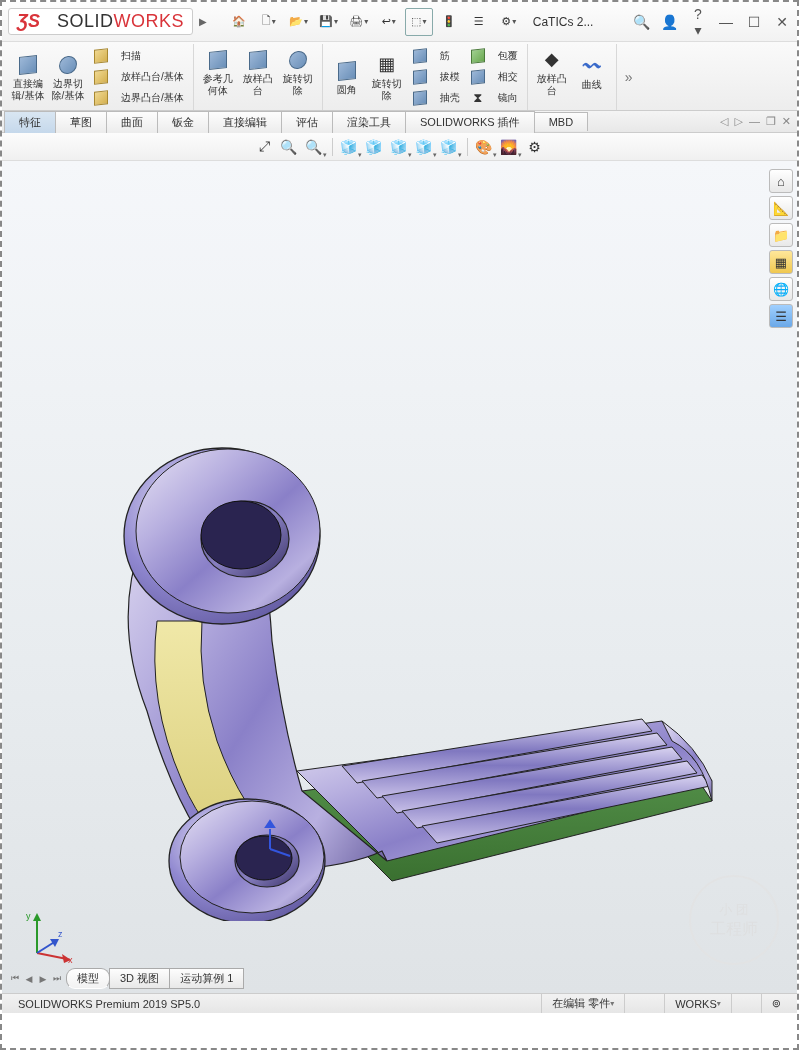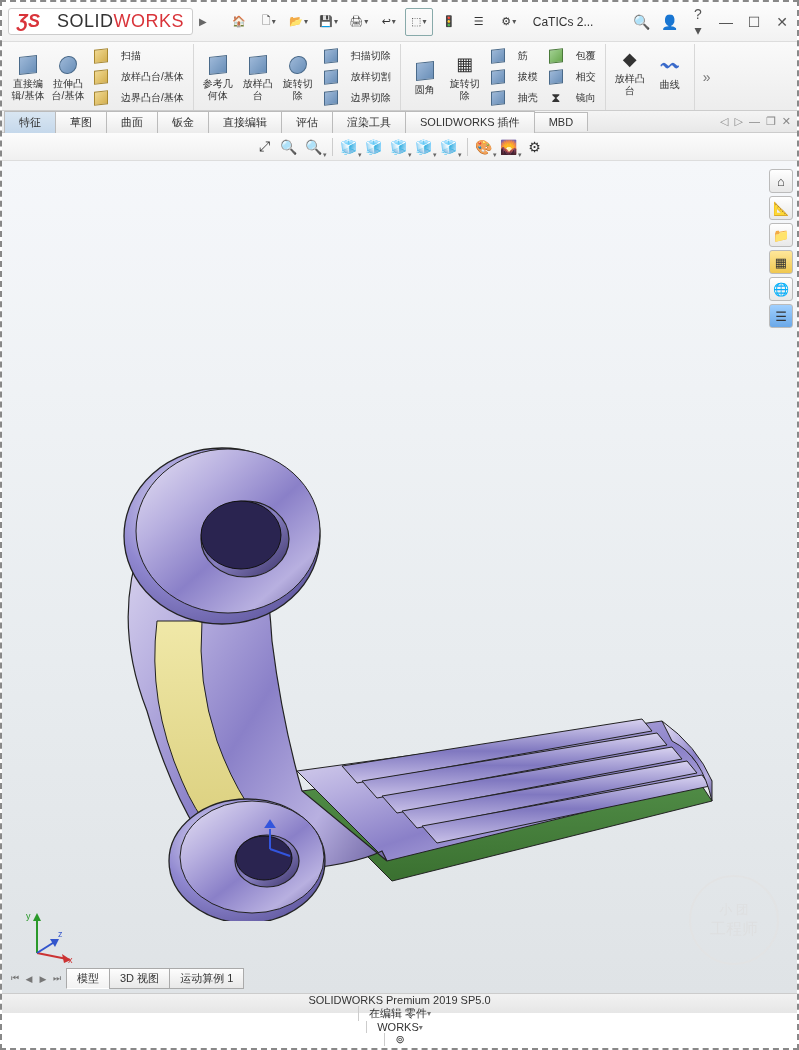--- a/index.html
+++ b/index.html
@@ -47,26 +47,26 @@
 
 .viewport { position: relative; background: linear-gradient(#f5f7fa, #e8ecef 60%, #dfe3e6); height: 832px; }
 .sidetools { position: absolute; right: 4px; top: 8px; display: flex; flex-direction: column; gap: 3px; }
 .sidetools .st { width: 24px; height: 24px; background: linear-gradient(#fff,#e8e8e8); border: 1px solid #bbb; border-radius: 3px; display: flex; align-items: center; justify-content: center; font-size: 13px; }
 .triad { position: absolute; left: 20px; bottom: 28px; width: 60px; height: 60px; }
 .watermark { position: absolute; right: 18px; bottom: 28px; width: 90px; height: 90px; border: 2px solid #e3e3e3; border-radius: 50%; display: flex; flex-direction: column; align-items: center; justify-content: center; color: #ddd; font-size: 13px; opacity: 0.7; }
 
 
 .btabs { position: absolute; left: 6px; bottom: 4px; display: flex; }
 .btab { padding: 2px 10px; border: 1px solid #aaa; background: linear-gradient(#fdfdfd,#e8e8e8); font-size: 11px; margin-right: -1px; }
-.btab.active { background: linear-gradient(#fff,#f2f2f2); border-bottom-color: #fff; }
+.btab.active { background: linear-gradient(#fff,#f2f2f2); border-bottom-color: #fff; border-radius: 9px; }
 .scrollctl { display: flex; align-items: center; margin-right: 2px; }
 .scrollctl span { width: 14px; text-align: center; color: #777; font-size: 9px; }
 
 
-.statusbar { height: 20px; background: linear-gradient(#f2f2f2,#e6e6e6); border-top: 1px solid #ccc; display: flex; align-items: center; font-size: 11px; padding: 0 6px; flex-direction: column; }
+.statusbar { height: 20px; background: linear-gradient(#f2f2f2,#e6e6e6); border-top: 1px solid #ccc; display: flex; align-items: flex-start; font-size: 11px; padding: 0 6px; }
 .statusbar .cell { padding: 0 10px; border-left: 1px solid #ccc; height: 100%; display: flex; align-items: center; }
 .statusbar .cell:first-child { border-left: none; flex: 1; }
 .statusbar .dd::after { content:" ▾"; color:#777; font-size:8px; }
 
 
 .cube { width: 18px; height: 18px; background: linear-gradient(135deg,#9db8d8,#6a8fb8); border: 1px solid #4a6a8a; transform: skewY(-6deg); }
 .cube.sm { width: 14px; height: 14px; }
 .cube.gold { background: linear-gradient(135deg,#f0d890,#d4b050); border-color:#a88830; }
 .cube.grn { background: linear-gradient(135deg,#a0d090,#6aa850); border-color:#4a7a3a; }
 
@@ -110,21 +110,21 @@
       <div class="rbtn">
           <div class="ricon">
             <div class="cube"></div>
           </div>
           <div class="rlabel">直接编辑/基体</div>
         </div>
       <div class="rbtn">
           <div class="ricon">
             <div class="cube" style="border-radius:50%;"></div>
           </div>
-          <div class="rlabel">拉伸凸台/基体</div>
+          <div class="rlabel">边界切除/基体</div>
         </div>
       <div class="rstack">
         <div class="rsmall">
             <div class="ricon">
               <div class="cube sm gold"></div>
             </div>
             <span>扫描</span>
           </div>
         <div class="rsmall">
             <div class="ricon">
@@ -154,40 +154,20 @@
             <div class="cube"></div>
           </div>
           <div class="rlabel">放样凸台</div>
         </div>
       <div class="rbtn">
           <div class="ricon">
             <div class="cube" style="border-radius:50%;"></div>
           </div>
           <div class="rlabel">旋转切除</div>
         </div>
-      <div class="rstack">
-        <div class="rsmall">
-            <div class="ricon">
-              <div class="cube sm"></div>
-            </div>
-            <span>扫描切除</span>
-          </div>
-        <div class="rsmall">
-            <div class="ricon">
-              <div class="cube sm"></div>
-            </div>
-            <span>放样切割</span>
-          </div>
-        <div class="rsmall">
-            <div class="ricon">
-              <div class="cube sm"></div>
-            </div>
-            <span>边界切除</span>
-          </div>
-      </div>
     </div>
   </div>
   <div class="rgroup">
     <div class="rrow">
       <div class="rbtn">
           <div class="ricon">
             <div class="cube"></div>
           </div>
           <div class="rlabel">圆角</div>
         </div>

